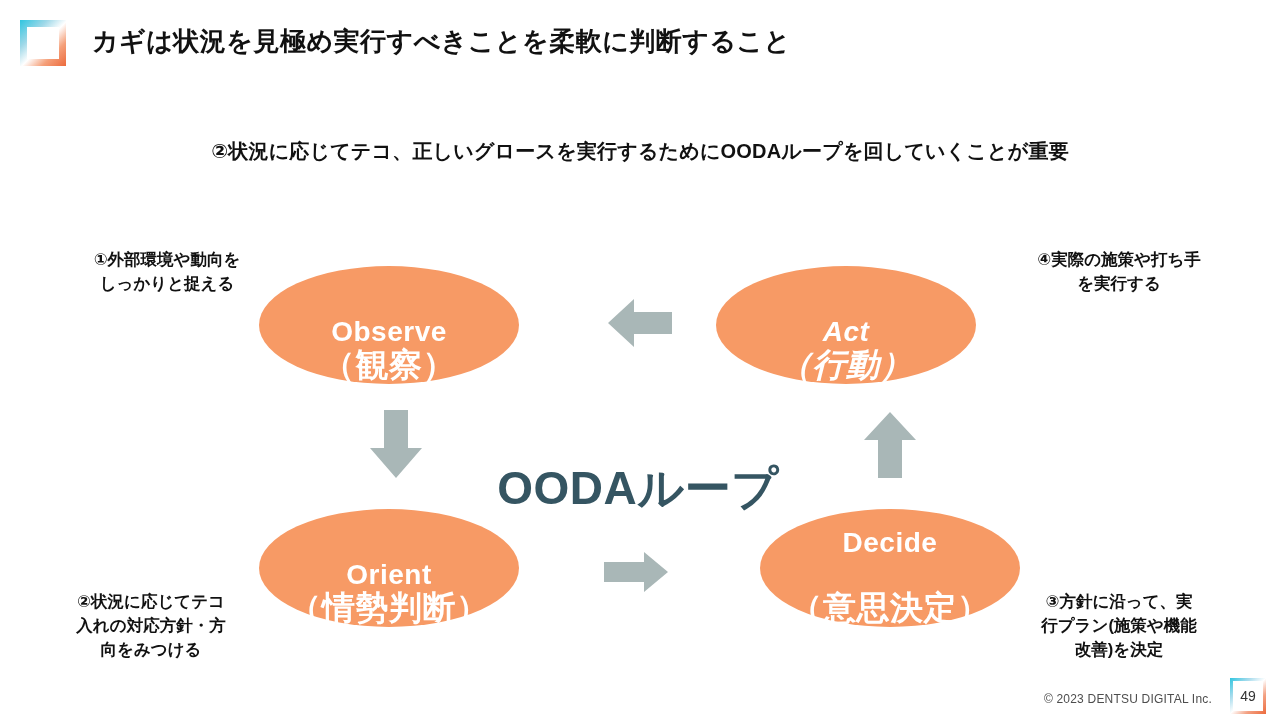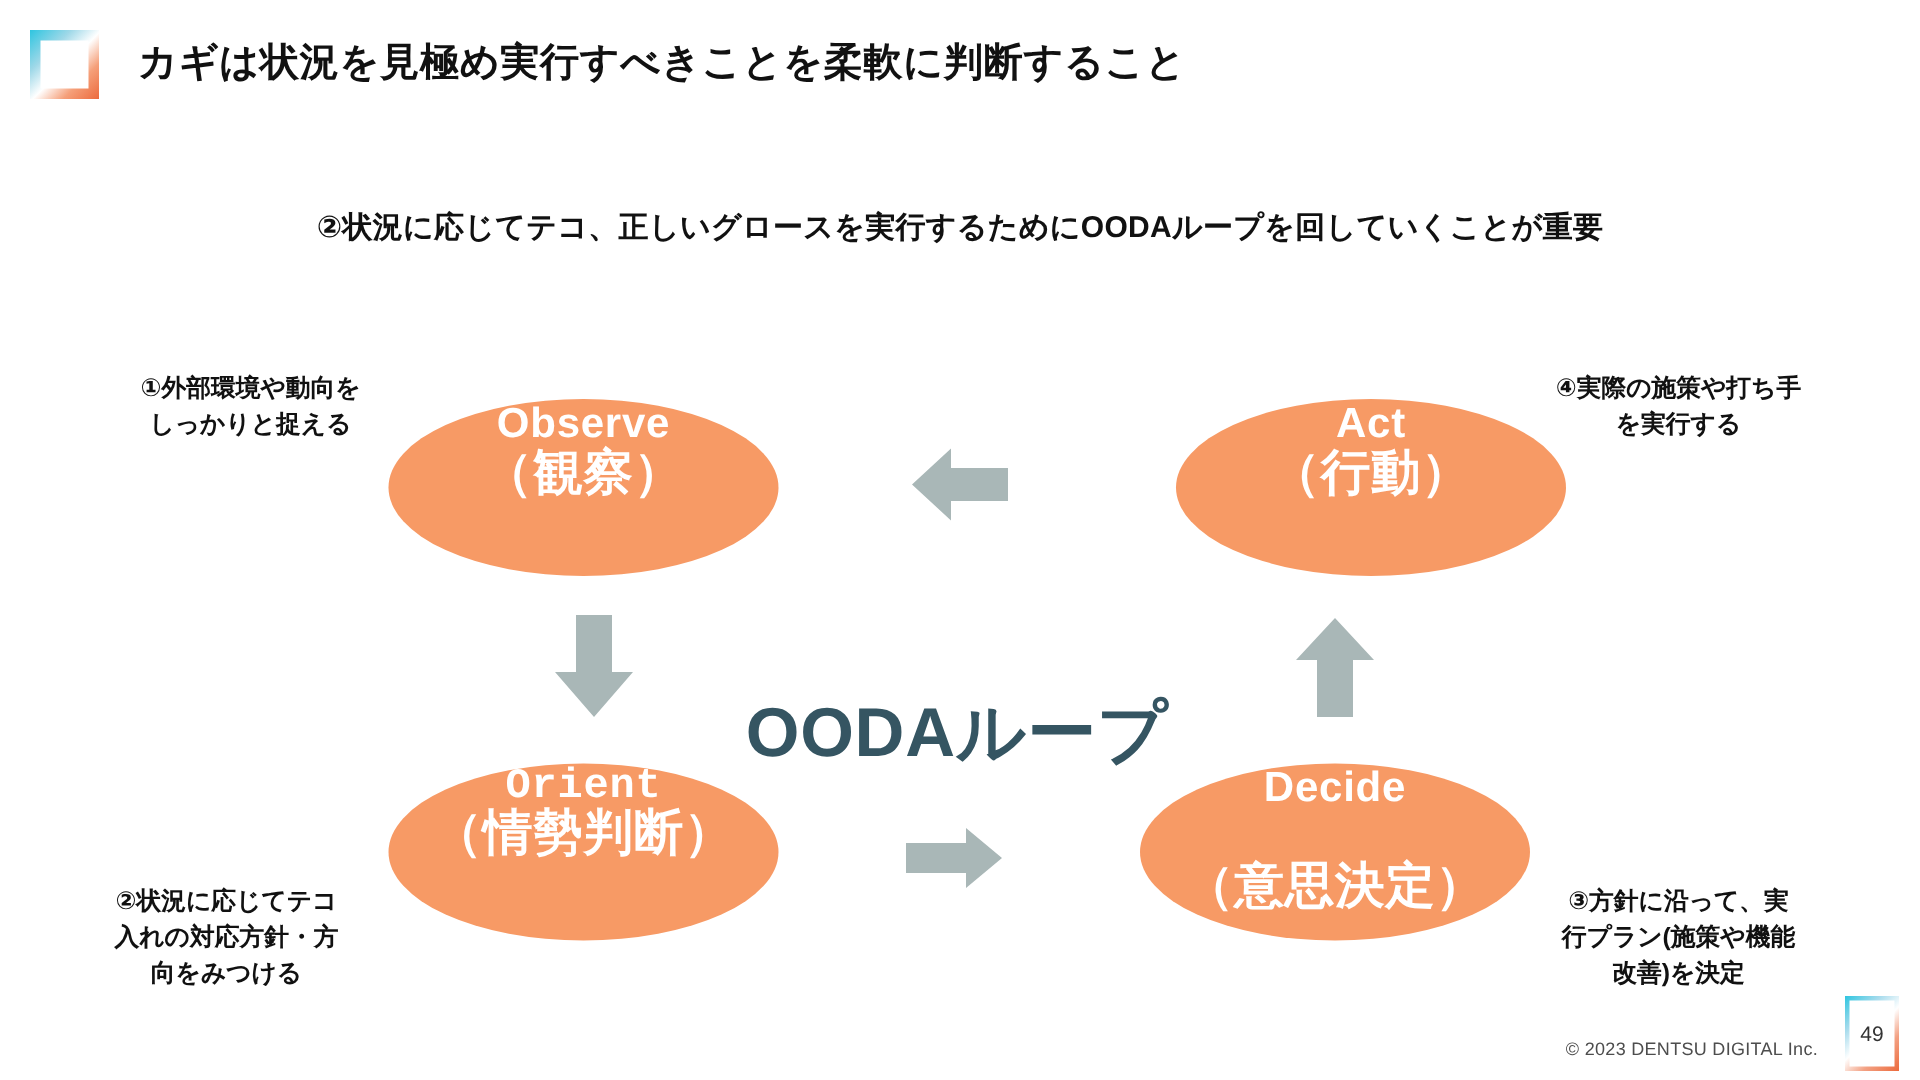--- a/index.html
+++ b/index.html
@@ -64,38 +64,38 @@
   
   .node {
     position: absolute;
     width: 260px;
     height: 118px;
     border-radius: 50%;
     background: #f79a65;
     display: flex;
     flex-direction: column;
     align-items: center;
-    justify-content: flex-start;
+    justify-content: flex-end;
     color: #ffffff;
     text-align: center;
     line-height: 1.12;
   }
   .node .en {
     font-size: 28px;
     font-weight: bold;
     letter-spacing: 0.5px;
   }
   .node .jp {
     font-size: 33px;
     font-weight: bold;
     letter-spacing: 0.5px;
   }
   #node-observe { left: 259px; top: 266px; }
-  #node-act     { left: 784px; top: 266px; }
-  #node-orient  { left: 259px; top: 509px; font-family: Liberation Mono, monospace; }
+  #node-act     { left: 716px; top: 266px; font-style: italic; }
+  #node-orient  { left: 259px; top: 509px; }
   #node-decide  { left: 760px; top: 509px; gap: 32px; }
 
   
   .center-label {
     position: absolute;
     left: 488px;
     top: 414px;
     width: 300px;
     text-align: center;
     font-size: 46px;
@@ -135,21 +135,21 @@
     bottom: 14px;
     font-size: 12px;
     color: #4d4d4d;
     letter-spacing: 0.2px;
   }
   .page-badge {
     position: absolute;
     right: 14px;
     bottom: 6px;
     width: 36px;
-    height: 50px;
+    height: 36px;
     background: linear-gradient(135deg, #2ec5e0 0%, #a9dced 28%, #ffffff 50%, #f3a183 72%, #ec6a3c 100%);
     padding: 3px;
     box-sizing: border-box;
   }
   .page-badge-inner {
     width: 100%;
     height: 100%;
     background: #ffffff;
     display: flex;
     align-items: center;

